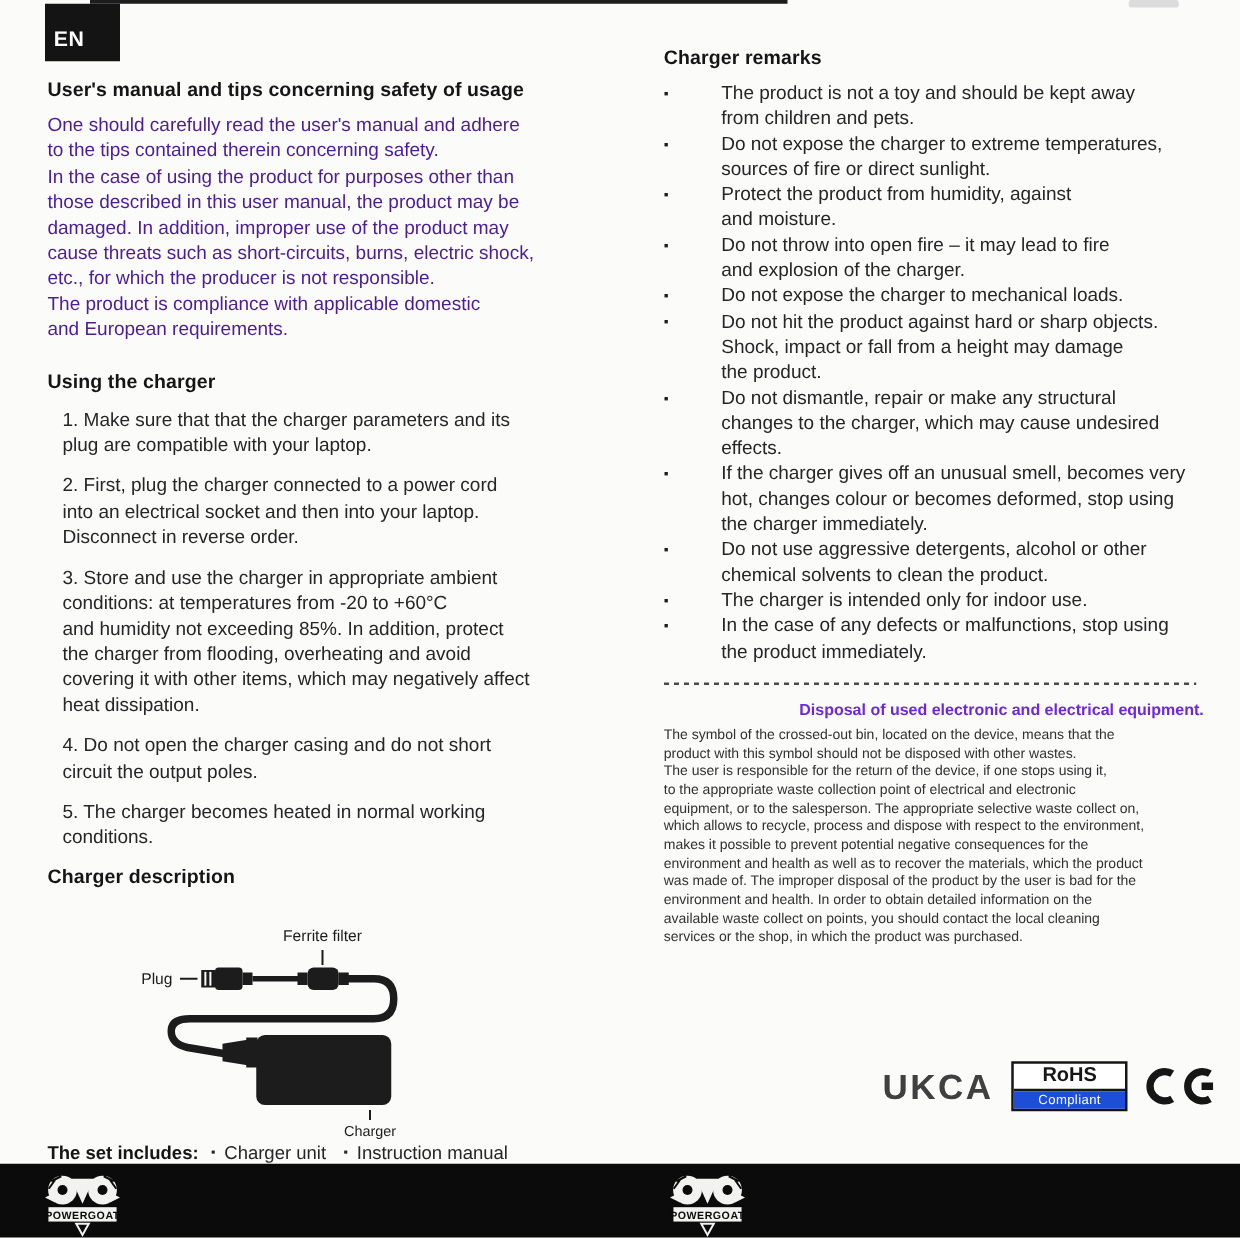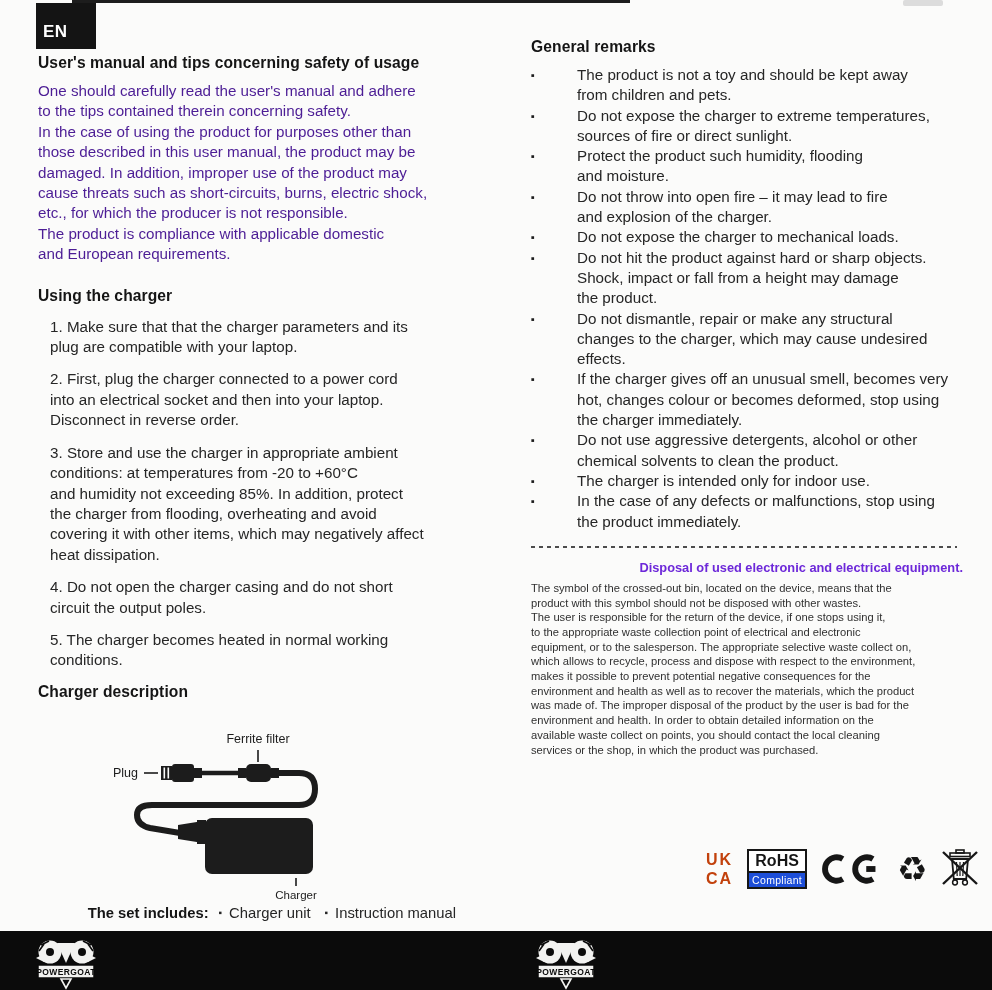--- a/index.html
+++ b/index.html
@@ -8,21 +8,21 @@
     background:#f4f4f2;
     font-family:"Liberation Sans","DejaVu Sans",sans-serif;
     color:#2a2a2a;
   }
   .sheet{position:absolute;inset:0;background:#fbfbfa;}
   .top-line{position:absolute;left:72px;top:0;width:558px;height:3px;background:#1d1d1d;}
   .top-smudge{position:absolute;left:903px;top:0;width:40px;height:6px;background:#cfcfcf;opacity:.7;border-radius:2px;}
   .en-badge{position:absolute;left:36px;top:3px;width:60px;height:46px;background:#141414;}
   .en-badge span{position:absolute;left:7px;bottom:7px;color:#fff;font-size:17px;font-weight:700;letter-spacing:.5px;}
 
-  .col-left{position:absolute;left:38px;top:54px;width:432px;}
+  .col-left{position:absolute;left:38px;top:64px;width:432px;}
   .col-right{position:absolute;left:531px;top:38px;width:432px;}
 
   .h1{font-size:15.6px;font-weight:700;color:#151515;margin:0 0 9px 0;letter-spacing:.1px;}
   .h1.mt{margin-top:22px;}
   .h1.mt2{margin-top:8px;}
   .body-text{font-size:15.2px;line-height:20.4px;margin:0;white-space:pre-line;color:#4c1d95;}
   .step{font-size:15.2px;line-height:20.4px;margin:12px;white-space:pre-line;color:#262626;}
   .steps{margin-top:6px;}
 
   .bullets{margin-top:7px;}
@@ -31,29 +31,29 @@
   .bullet-text{font-size:15.2px;line-height:20.3px;white-space:pre-line;color:#262626;margin-left:32px;}
 
   .dashed-divider{margin-top:14px;height:2px;width:426px;
     background:repeating-linear-gradient(to right,#4c4c4c 0 4px,transparent 4px 8px);}
   .h3{font-size:12.8px;font-weight:700;color:#6d28d9;margin:12px 0 0 0;text-align:right;}
   .fine-print{font-size:11.2px;line-height:14.7px;margin:6px 0 0 0;white-space:pre-line;color:#303030;}
 
   .diagram{display:block;margin-top:6px;}
   .diagram text{fill:#1c1c1c;font-family:"Liberation Sans","DejaVu Sans",sans-serif;}
 
-  .set-includes{margin-top:0;display:flex;align-items:baseline;font-size:14.8px;color:#262626;justify-content:flex-end;}
+  .set-includes{margin-top:0;display:flex;align-items:baseline;font-size:14.8px;color:#262626;}
   .set-includes .lbl{font-weight:700;color:#151515;margin-right:10px;}
   .set-includes .itm{margin-right:14px;}
   .set-includes .mk{font-size:10px;margin-right:7px;position:relative;top:-2px;}
 
   .certs{position:absolute;left:706px;top:848px;display:flex;align-items:center;gap:14px;}
-  .ukca{display:flex;flex-direction:column;font-weight:700;font-size:16px;line-height:19px;letter-spacing:2px;color:#c2410c;}
+  .ukca{display:flex;flex-direction:row;font-weight:700;font-size:28px;line-height:19px;letter-spacing:2px;color:#404040;}
   .rohs{border:2.5px solid #161616;text-align:center;background:#fff;}
-  .rohs-top{font-size:16px;font-weight:700;color:#161616;padding:0 6px;border-bottom:2.5px solid #161616;line-height:20px;}
+  .rohs-top{font-size:16px;font-weight:700;color:#161616;padding:0 23px;border-bottom:2.5px solid #161616;line-height:20px;}
   .rohs-bottom{background:#1d4ed8;color:#fff;font-size:10.5px;line-height:14px;padding:0 3px;letter-spacing:.3px;}
   .recycle{font-family:"DejaVu Sans",sans-serif;font-size:34px;color:#161616;line-height:34px;}
 
   .footer{position:absolute;left:0;top:916px;width:992px;height:74px;background:#0b0b0b;margin-top:15px;}
   .logo{position:absolute;top:4px;}
   .logo.first{left:34px;}
   .logo.second{left:534px;}
 </style>
 </head>
 <body>
@@ -141,36 +141,36 @@
       <span class="itm">
         <span class="mk">▪</span><span>Charger unit</span>
       </span>
       <span class="itm">
         <span class="mk">▪</span><span>Instruction manual</span>
       </span>
     </div>
   </div>
 
   <div class="col-right">
-    <p class="h1">General remarks</p>
+    <p class="h1">Charger remarks</p>
 
     <div class="bullets">
       <div class="bullet-row">
           <span class="bullet-mark">▪</span>
           <span class="bullet-text">The product is not a toy and should be kept away
 from children and pets.</span>
         </div>
       <div class="bullet-row">
           <span class="bullet-mark">▪</span>
           <span class="bullet-text">Do not expose the charger to extreme temperatures,
 sources of fire or direct sunlight.</span>
         </div>
       <div class="bullet-row">
           <span class="bullet-mark">▪</span>
-          <span class="bullet-text">Protect the product such humidity, flooding
+          <span class="bullet-text">Protect the product from humidity, against
 and moisture.</span>
         </div>
       <div class="bullet-row">
           <span class="bullet-mark">▪</span>
           <span class="bullet-text">Do not throw into open fire – it may lead to fire
 and explosion of the charger.</span>
         </div>
       <div class="bullet-row">
           <span class="bullet-mark">▪</span>
           <span class="bullet-text">Do not expose the charger to mechanical loads.</span>

